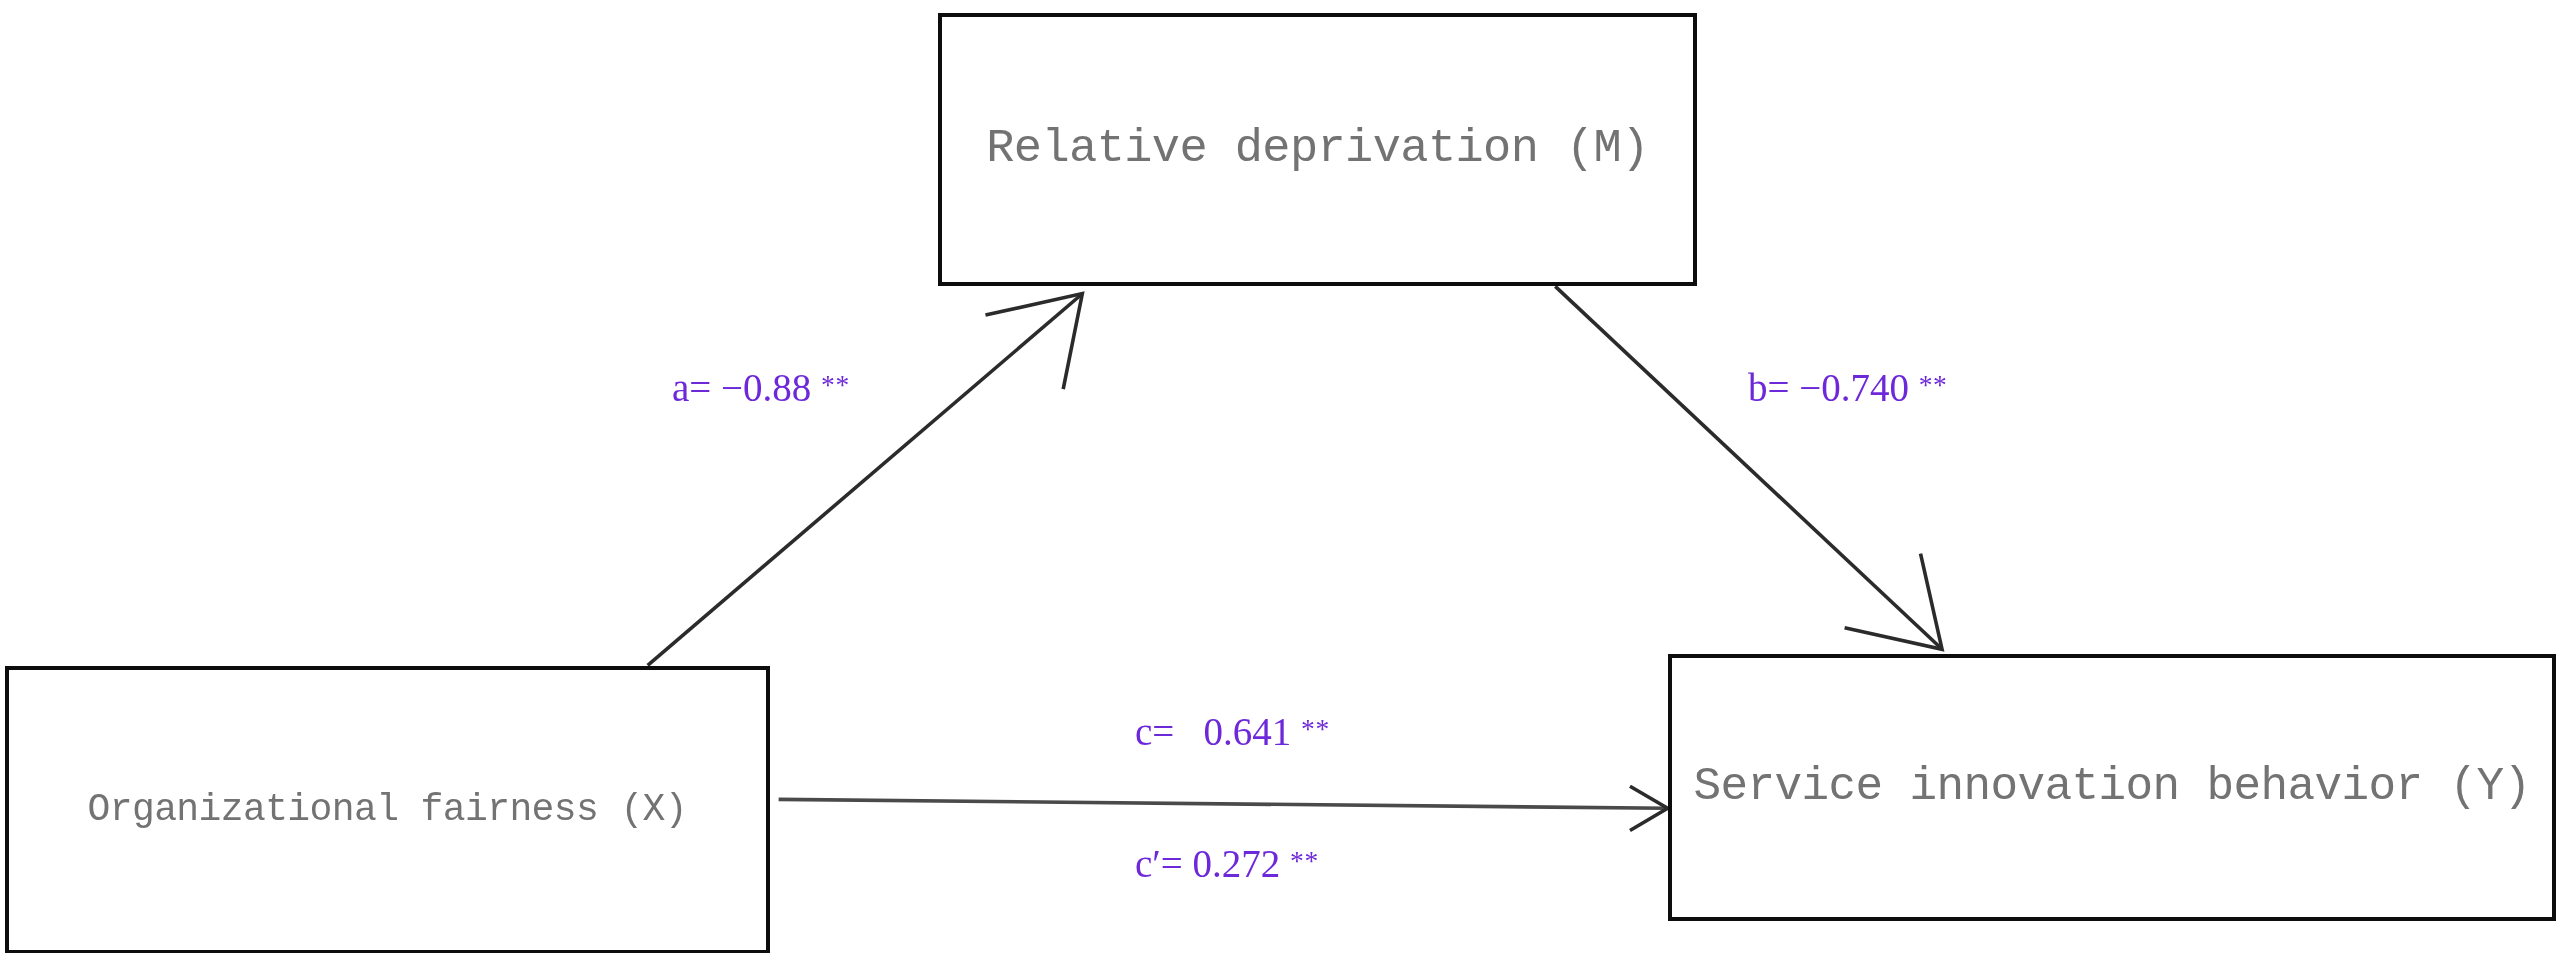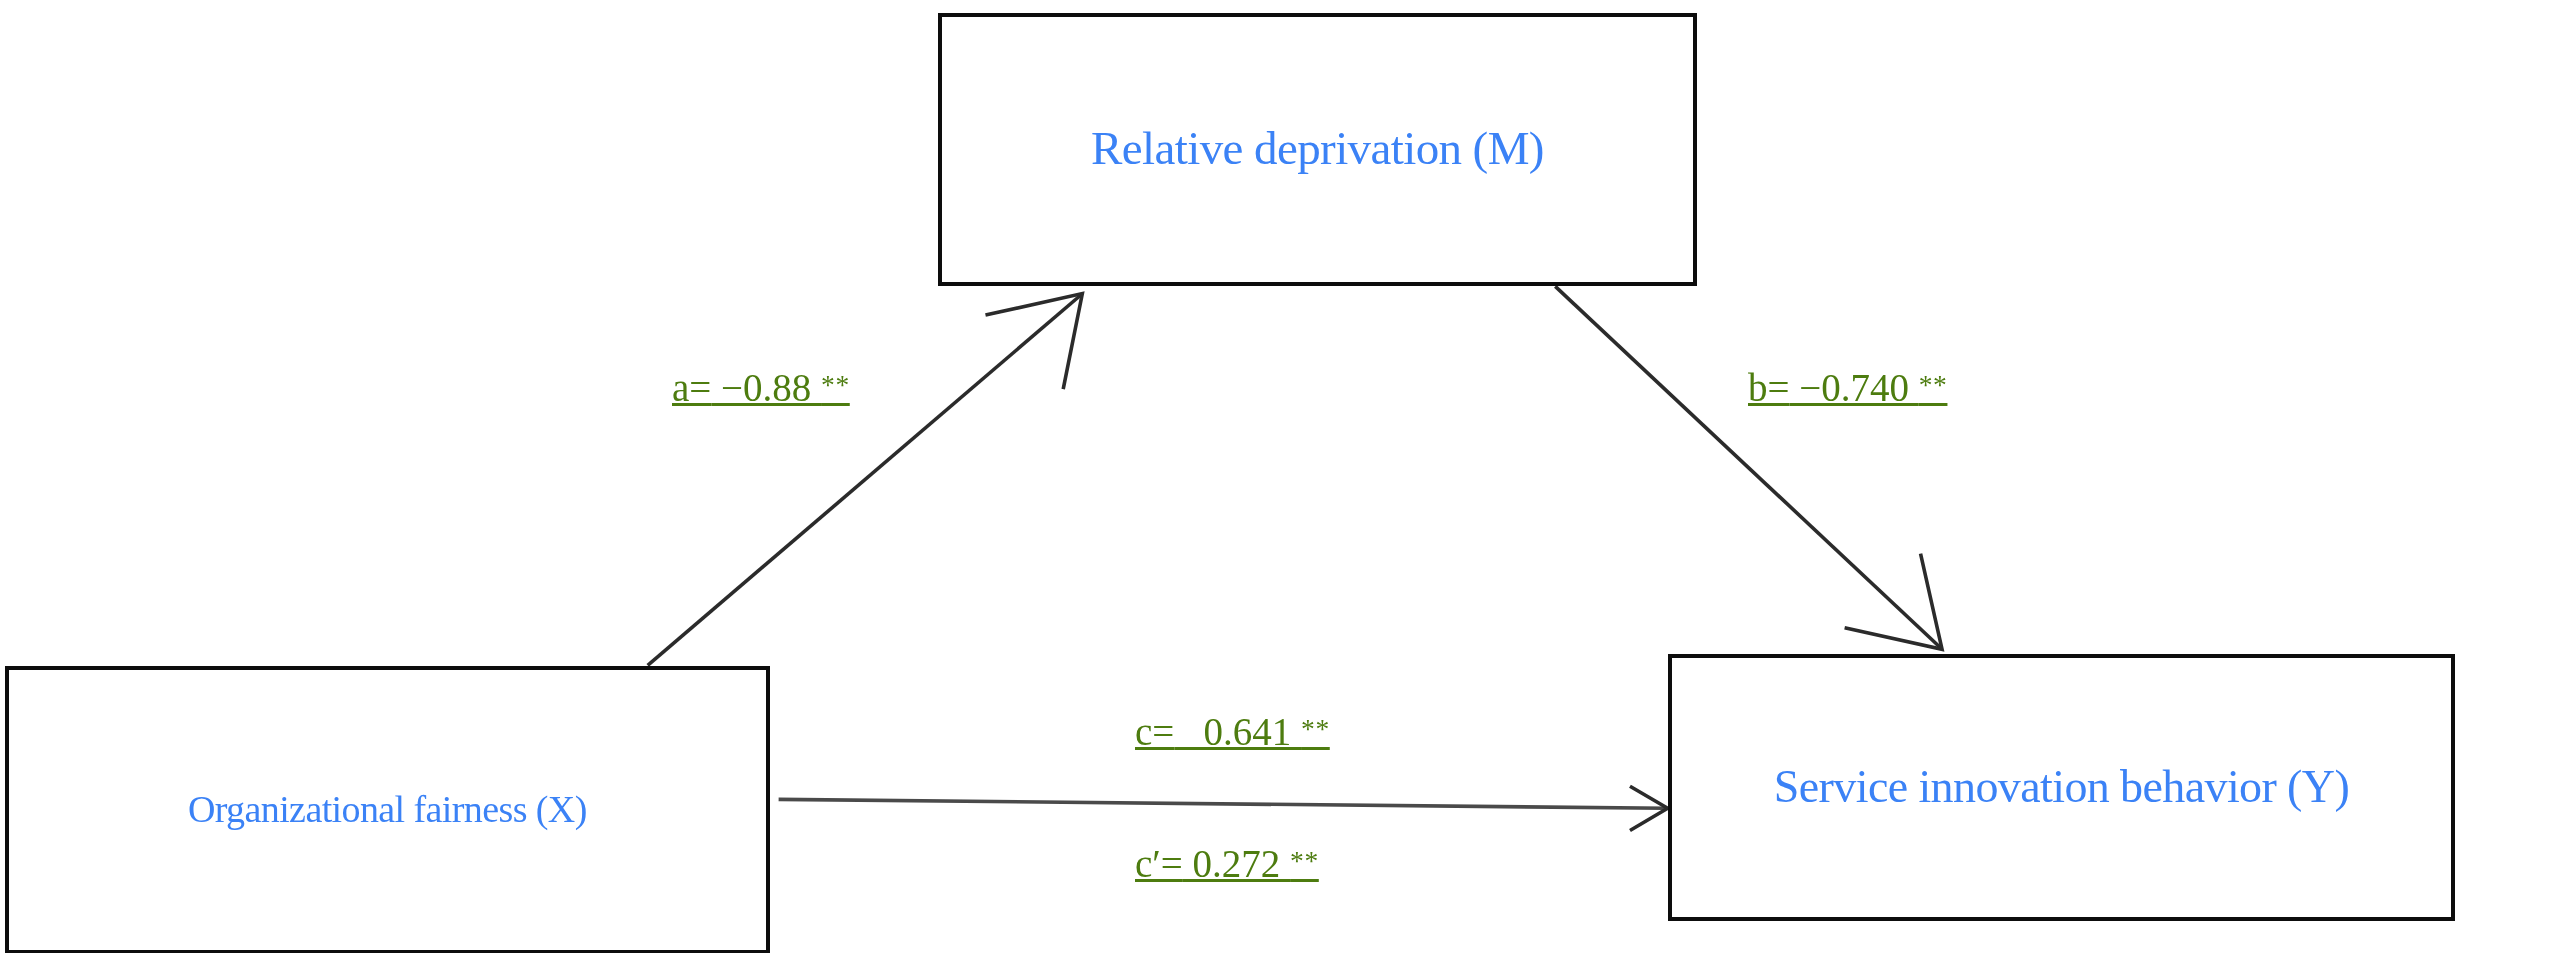--- a/index.html
+++ b/index.html
@@ -19,33 +19,33 @@
     position: absolute;
     box-sizing: border-box;
     border: 4.2px solid #0d0d0d;
     background: #ffffff;
     display: flex;
     align-items: center;
     justify-content: center;
     color: #000000;
   }
   .node-label {
-    font-family: Liberation Serif, serif;
+    font-family: Liberation Mono, monospace;
     font-size: 45px;
     line-height: 1.1;
     letter-spacing: -0.6px;
-    color: #3b82f6;
+    color: #737373;
     white-space: nowrap;
     text-align: center;
   }
   #box-m   { left: 938px; top: 12.6px;   width: 759px; height: 273px; }
   #box-m .node-label { font-size: 47px; }
   #box-x   { left: 4.8px;    top: 666px; width: 765px; height: 288px; }
   #box-x .node-label { font-size: 38px; }
-  #box-y   { left: 1668px; top: 654px; width: 787px; height: 267px; }
+  #box-y   { left: 1668px; top: 654px; width: 888px; height: 267px; }
   #box-y .node-label { font-size: 46px; }
 
   .path-svg {
     position: absolute;
     left: 0;
     top: 0;
     width: 2576px;
     height: 953px;
     pointer-events: none;
   }
@@ -62,26 +62,25 @@
   .edge-head {
     fill: none;
     stroke: #2b2b2b;
     stroke-width: 6;
     stroke-linecap: butt;
     stroke-linejoin: miter;
   }
 
   .edge-label {
     position: absolute;
-    color: #4d7c0f;
+    color: #6d28d9;
     font-family: "Liberation Serif", "DejaVu Serif", serif;
     font-size: 39px;
     white-space: pre;
     line-height: 1;
-    text-decoration: underline;
   }
   .edge-label .stars {
     font-size: 27.5px;
     vertical-align: 7.2px;
     letter-spacing: 0.6px;
   }
   #label-a  { left: 672px; top: 368px;  }
   #label-b  { left: 1748px; top: 368px;  }
   #label-c  { left: 1135px; top: 712px; }
   #label-cp { left: 1135px; top: 844px; }

